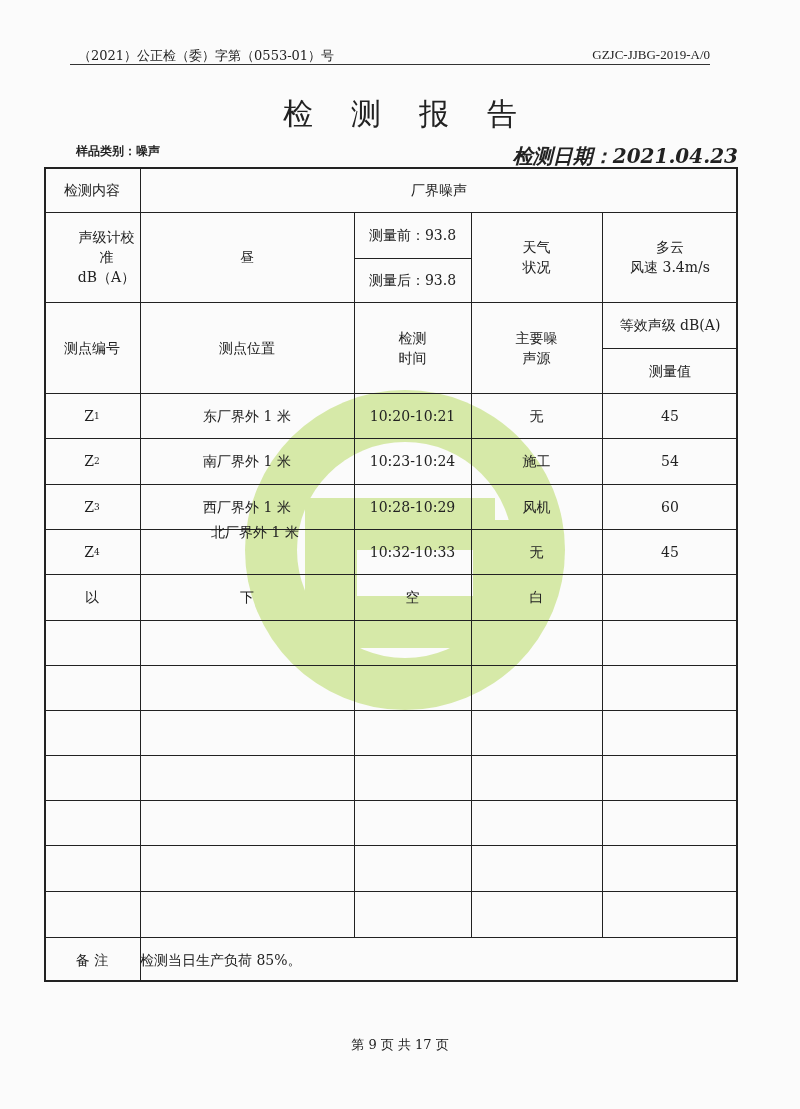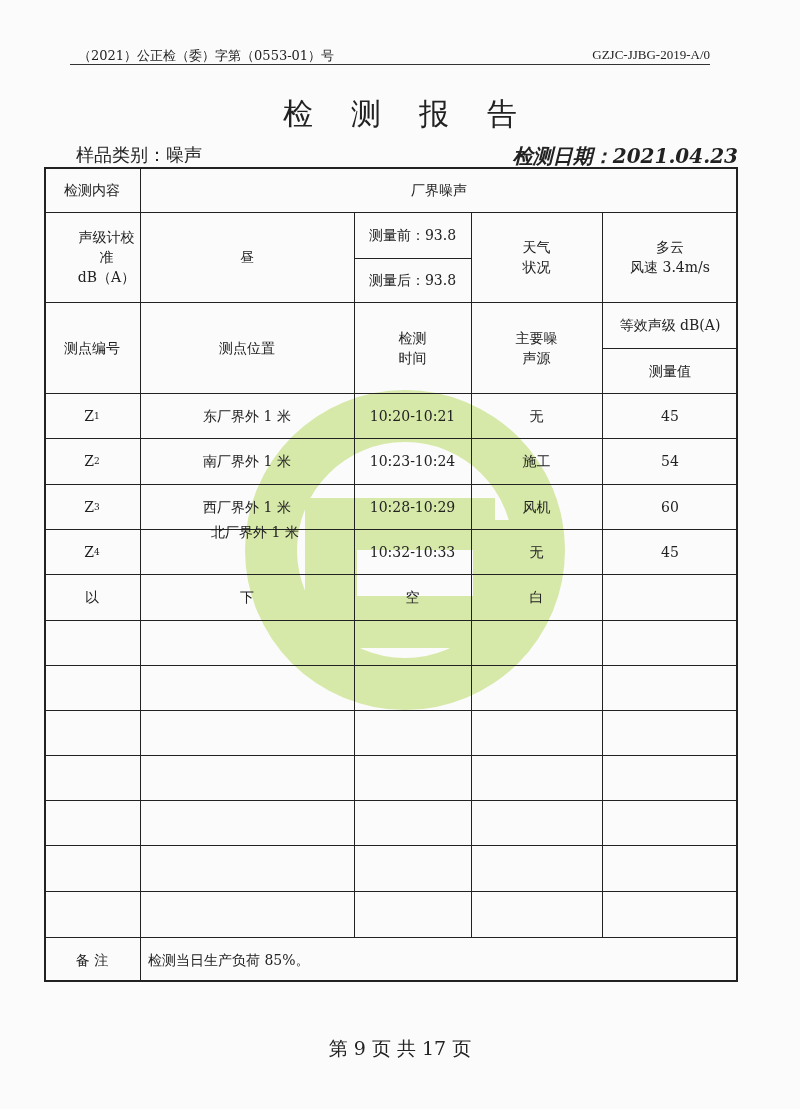--- a/index.html
+++ b/index.html
@@ -4,30 +4,30 @@
 <style>
   html, body { margin:0; padding:0; }
   body {
     width:800px; height:1109px; background:#fbfbfb; position:relative; overflow:hidden;
     font-family: "DejaVu Serif", "Liberation Serif", serif; color:#222;
   }
   .hdr-left { position:absolute; left:78px; top:47px; font-size:13px; }
   .hdr-right { position:absolute; right:90px; top:47px; font-size:13px; font-family:"Liberation Serif", serif; }
   .hdr-line { position:absolute; left:70px; top:64px; width:640px; height:1px; background:#333; }
   .title { position:absolute; left:0; width:800px; top:94px; text-align:center; font-size:30px; letter-spacing:38px; text-indent:38px; font-family:"DejaVu Serif", serif; }
-  .meta-left { position:absolute; left:76px; top:143px; font-size:18px; font-weight:normal; }
+  .meta-left { position:absolute; left:76px; top:143px; font-size:12px; font-weight:bold; }
   .meta-right { position:absolute; right:62px; top:143px; font-size:20px; font-weight:bold;font-style:italic; }
   .watermark { position:absolute; left:245px; top:390px; width:320px; height:320px; z-index:1; pointer-events:none; }
   .tbl { position:absolute; left:44px; top:167px; width:694px; height:815px; z-index:2; }
   .c { position:absolute; display:flex; align-items:center; justify-content:center; text-align:center; font-size:14px; line-height:20px; box-sizing:border-box; }
   .hl { position:absolute; height:1px; background:#222; }
   .vl { position:absolute; width:1px; background:#222; }
   .frame { position:absolute; left:0; top:0; width:694px; height:815px; border:2px solid #222; box-sizing:border-box; }
-  .remark { justify-content:flex-start; padding-left:8px; }
-  .footer { position:absolute; left:0; width:800px; top:1036px; text-align:center; font-size:19px; }
+  .remark { justify-content:flex-start; }
+  .footer { position:absolute; left:0; width:800px; top:1036px; text-align:center; font-size:13px; }
   sub { font-size:9px; vertical-align:-2px; }
 </style>
 </head>
 <body>
 
 <div class="hdr-left">（2021）公正检（委）字第（0553-01）号</div>
 <div class="hdr-right">GZJC-JJBG-2019-A/0</div>
 <div class="hdr-line"></div>
 
 <div class="title">检测报告</div>

